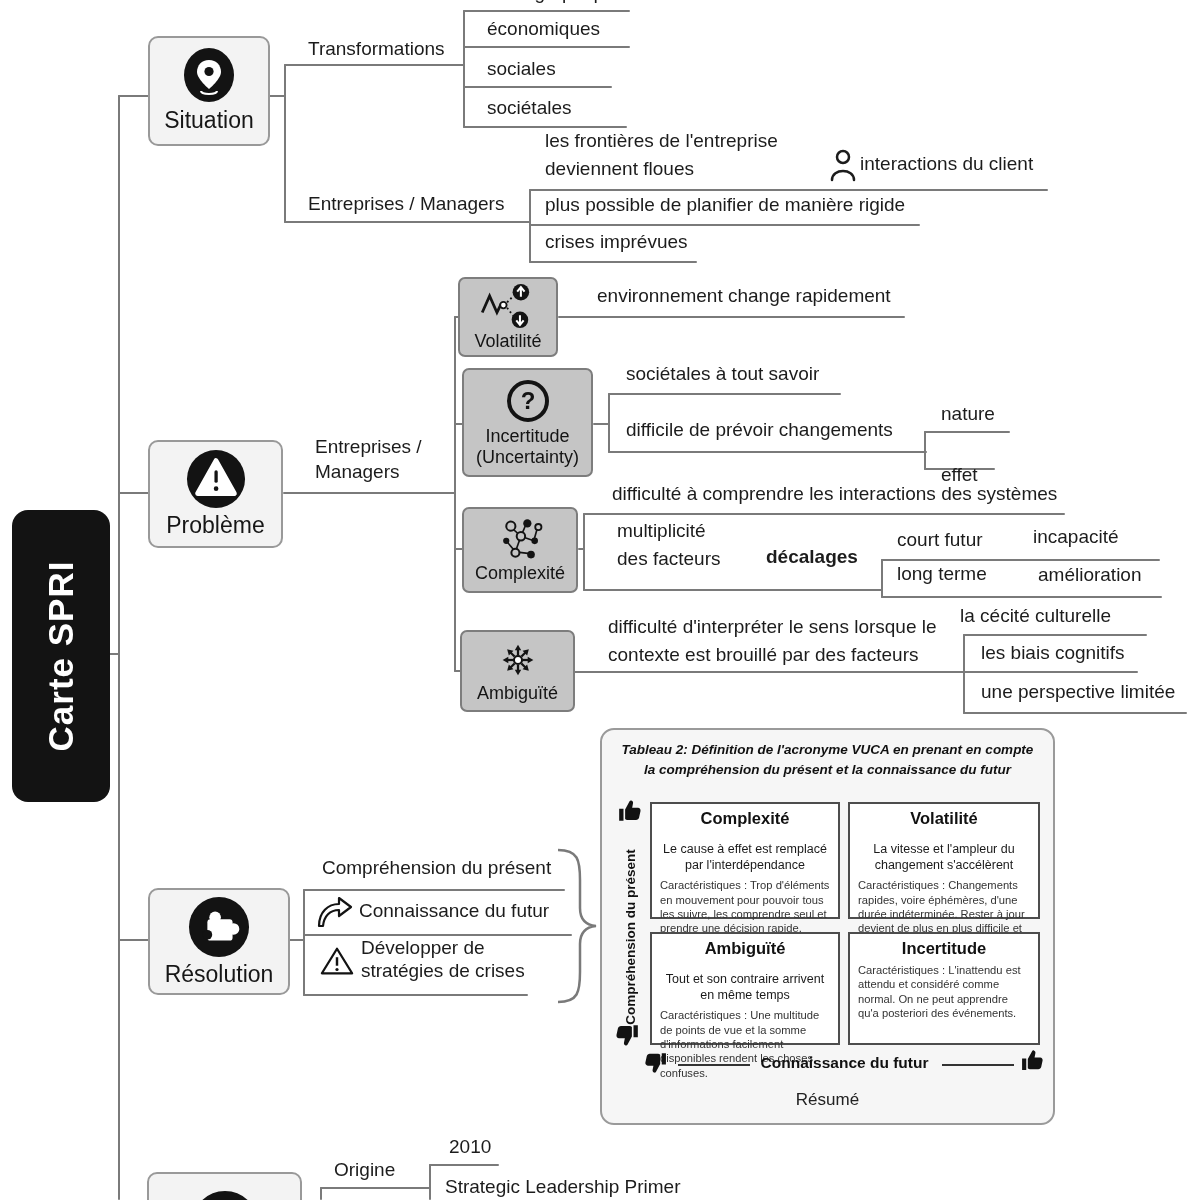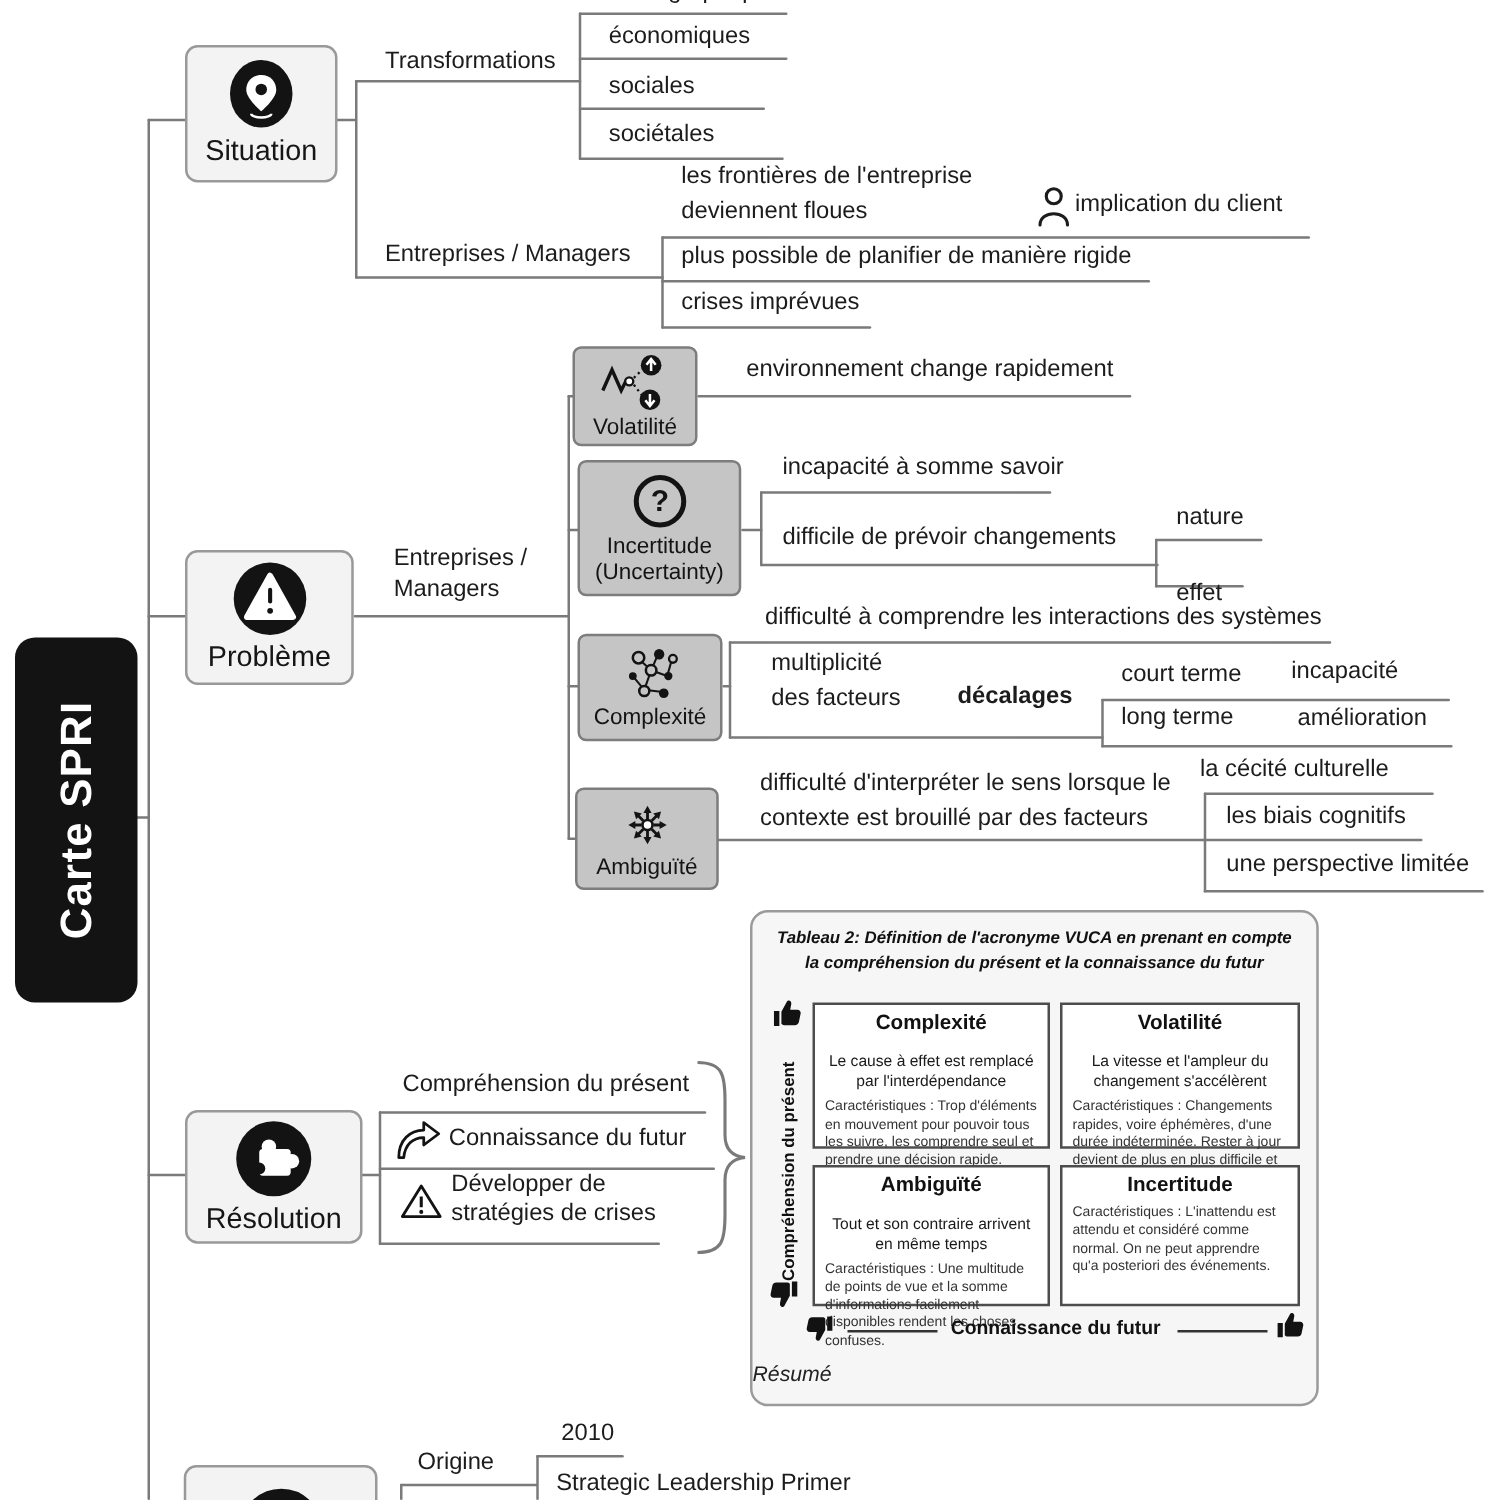--- a/index.html
+++ b/index.html
@@ -22,21 +22,21 @@
   .table-title{position:absolute;left:0;top:10px;width:100%;text-align:center;font-size:13.5px;
                font-weight:bold;font-style:italic;color:#111;line-height:1.45;}
   .quad{position:absolute;background:#ffffff;border:2px solid #4d4d4d;box-sizing:border-box;
         padding:5px 8px;text-align:center;}
   .quad-title{font-size:16.5px;font-weight:bold;color:#111;}
   .quad-sub{font-size:12.5px;margin-top:14px;color:#1a1a1a;line-height:1.25;}
   .quad-det{font-size:11.2px;margin-top:5px;color:#333;line-height:1.28;text-align:left;}
   .vaxis{position:absolute;left:-90px;top:198px;width:240px;height:18px;text-align:center;
          transform:rotate(-90deg);font-size:13.5px;font-weight:bold;color:#111;}
   .xaxis{position:absolute;left:150px;top:324px;width:185px;text-align:center;font-size:15.5px;font-weight:bold;color:#111;}
-  .caption{position:absolute;left:0;top:360px;width:100%;font-size:17px;color:#222;font-style:italic;}
+  .caption{position:absolute;left:0;top:360px;width:100%;text-align:center;font-size:17px;color:#222;}
   .axln{position:absolute;height:2px;background:#333;}
   svg{display:block;}
 </style>
 </head>
 <body>
 
 <div id="canvas">
 
   <div class="hl" style="left:108px;top:653px;width:12px;"></div>
   <div class="vl" style="left:118px;top:95px;height:1105px;"></div>
@@ -121,21 +121,21 @@
 
   <div class="t" style="left:308px;top:193px;">Entreprises / Managers</div>
   <div class="t" style="left:545px;top:130px;">les frontières de l'entreprise</div>
   <div class="t" style="left:545px;top:158px;">deviennent floues</div>
   <span style="position:absolute;left:830px;top:148px;">
     <svg width="26" height="34" viewBox="0 0 26 34">
       <circle cx="13" cy="9" r="6" stroke="#1c1c1c" stroke-width="2.5" fill="none"></circle>
       <path d="M2 32 C2 20 24 20 24 32" stroke="#1c1c1c" stroke-width="2.5" fill="none" stroke-linecap="round"></path>
     </svg>
   </span>
-  <div class="t" style="left:860px;top:153px;">implication du client</div>
+  <div class="t" style="left:860px;top:153px;">interactions du client</div>
   <div class="t" style="left:545px;top:194px;">plus possible de planifier de manière rigide</div>
   <div class="t" style="left:545px;top:231px;">crises imprévues</div>
 
   <div class="node" style="left:148px;top:440px;width:135px;height:108px;">
     <span>
       <svg width="60" height="60" viewBox="0 0 62 62">
         <circle cx="31" cy="31" r="30" fill="#131313"></circle>
         <path d="M31 12 L50 46 L12 46 Z" fill="#fff" stroke="#fff" stroke-width="5" stroke-linejoin="round"></path>
         <rect x="29.4" y="22" width="3.4" height="13" rx="1.7" fill="#131313"></rect>
         <circle cx="31.1" cy="41" r="2.4" fill="#131313"></circle>
@@ -168,21 +168,21 @@
       <svg width="46" height="46" viewBox="0 0 46 46">
         <circle cx="23" cy="23" r="19" stroke="#131313" stroke-width="4" fill="none"></circle>
         <text x="23" y="31" text-anchor="middle" font-size="24" font-weight="bold" fill="#131313">?</text>
       </svg>
     </span>
     <span class="vuca-label">
       <span>Incertitude</span><br>
       <span>(Uncertainty)</span>
     </span>
   </div>
-  <div class="t" style="left:626px;top:363px;">incapacité à somme savoir</div>
+  <div class="t" style="left:626px;top:363px;">sociétales à tout savoir</div>
   <div class="t" style="left:626px;top:419px;">difficile de prévoir changements</div>
   <div class="t" style="left:941px;top:403px;">nature</div>
   <div class="t" style="left:941px;top:464px;">effet</div>
 
   <div class="vuca" style="left:462px;top:507px;width:116px;height:86px;">
     <span>
       <svg width="52" height="44" viewBox="0 0 56 48">
         <g stroke="#131313" stroke-width="1.8">
           <line x1="18" y1="11" x2="29" y2="21"></line>
             <line x1="35" y1="7" x2="29" y2="21"></line>
@@ -201,21 +201,21 @@
         <circle cx="23" cy="39" r="4.4" fill="#c5c5c5" stroke="#131313" stroke-width="2.2"></circle>
         <circle cx="40" cy="41" r="4.2" fill="#131313"></circle>
       </svg>
     </span>
     <span class="vuca-label">Complexité</span>
   </div>
   <div class="t" style="left:612px;top:483px;">difficulté à comprendre les interactions des systèmes</div>
   <div class="t" style="left:617px;top:520px;">multiplicité</div>
   <div class="t" style="left:617px;top:548px;">des facteurs</div>
   <div class="t" style="left:766px;top:546px;font-weight:bold;">décalages</div>
-  <div class="t" style="left:897px;top:529px;">court terme</div>
+  <div class="t" style="left:897px;top:529px;">court futur</div>
   <div class="t" style="left:1033px;top:526px;">incapacité</div>
   <div class="t" style="left:897px;top:563px;">long terme</div>
   <div class="t" style="left:1038px;top:564px;">amélioration</div>
 
   <div class="vuca" style="left:460px;top:630px;width:115px;height:82px;">
     <span>
       <svg width="46" height="42" viewBox="0 0 52 52">
         <defs>
           <g id="spoke">
             <path d="M0,-6 L0,-14" stroke="#131313" stroke-width="2.8" fill="none"></path>

